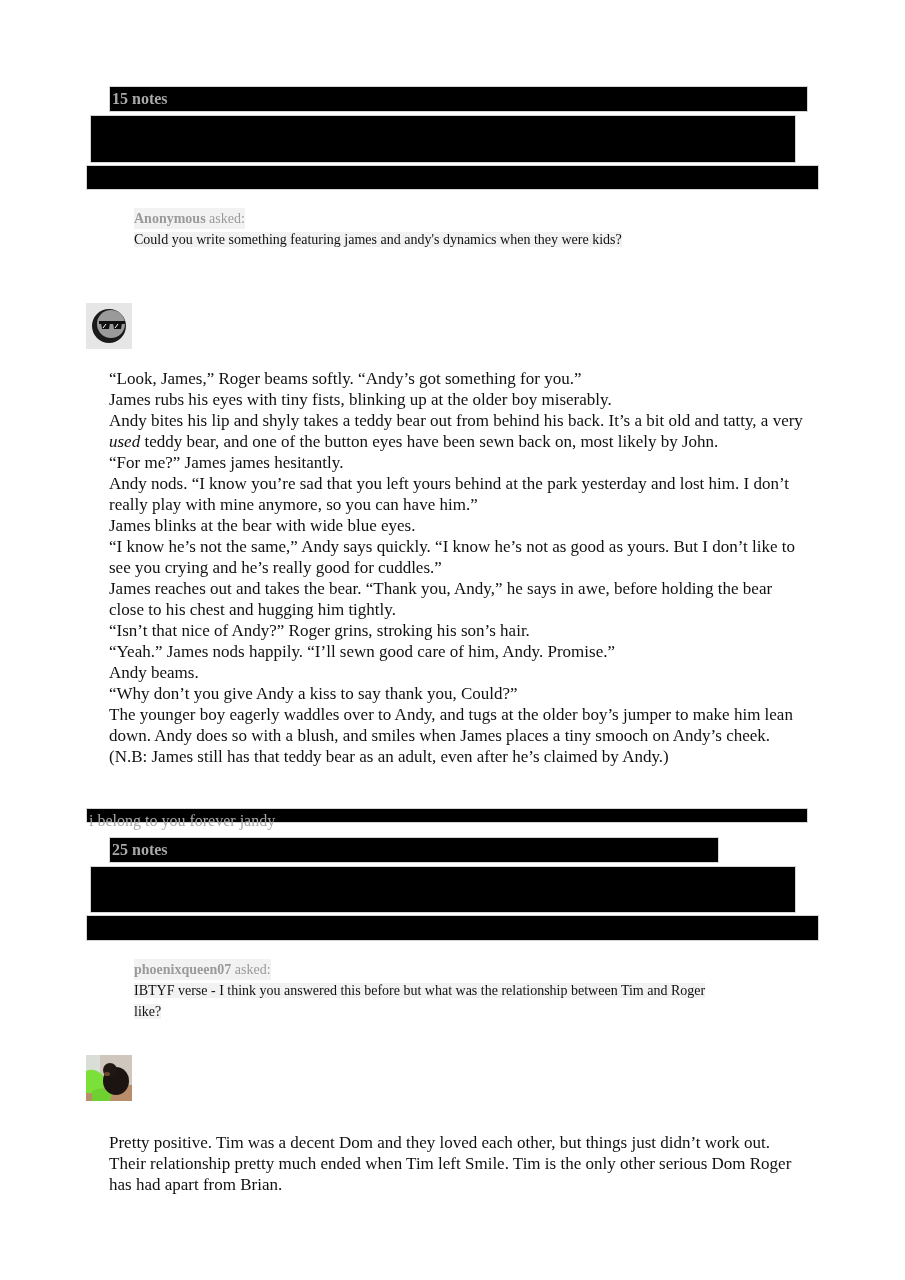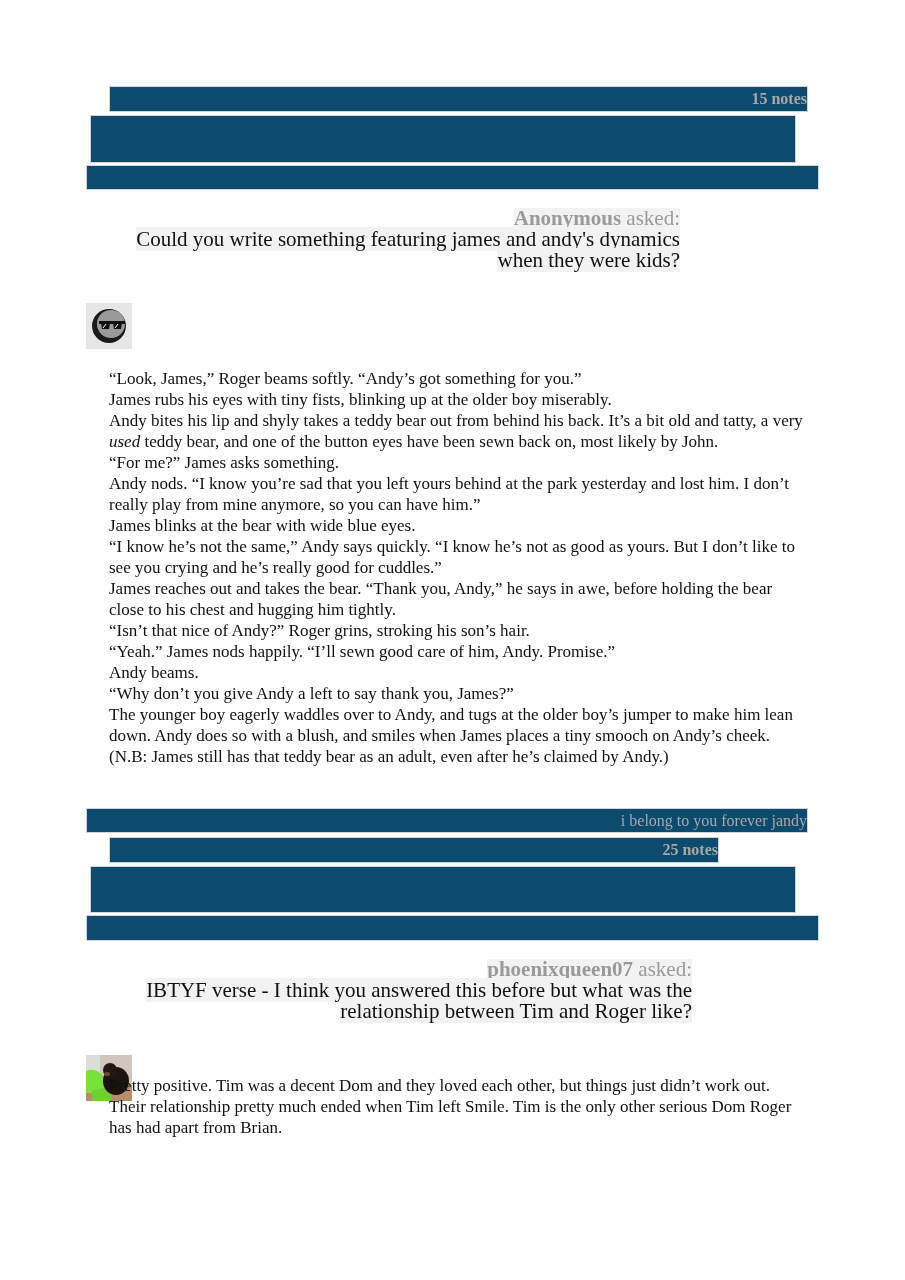--- a/index.html
+++ b/index.html
@@ -1,21 +1,21 @@
 <!DOCTYPE html>
 <html><head>
 <meta charset="utf-8">
 <style>
   html, body { margin: 0; padding: 0; background: #ffffff; }
   body { width: 905px; height: 1280px; position: relative; overflow: hidden;
          font-family: "Liberation Serif", serif; color: #111; }
-  .box { position: absolute; border: 1px solid #d4d4d4; box-sizing: border-box; background: #0c4a6e; text-align: right; }
+  .box { position: absolute; border: 1px solid #d4d4d4; box-sizing: border-box; background: #000000; }
   .notes { font-weight: bold; color: #a8a8a8; font-size: 16px; line-height: 24px; padding-left: 2px; }
   .tags { color: #a8a8a8; font-size: 16px; line-height: 24px; padding-left: 2px; }
-  .ask { position: absolute; left: 120px; font-size: 21px; line-height: 21px; text-align: right; }
+  .ask { position: absolute; left: 134px; font-size: 14px; line-height: 21px; }
   .ask .asker-line { display: inline-block; background: #f2f2f2; color: #9a9a9a; }
   .ask .asker { font-weight: bold; color: #9a9a9a; }
   .ask .question { background: #f2f2f2; display: inline; color: #111;
                    box-decoration-break: clone; -webkit-box-decoration-break: clone; }
   .ask .qwrap { width: 560px; }
   .avatar { position: absolute; left: 86px; width: 46px; height: 46px; }
   .avatar.sun { background: #e6e6e6; }
   .post-body { position: absolute; left: 109px; width: 700px; font-size: 17px; line-height: 21px; }
   .post-body p { margin: 0; }
 </style>
@@ -40,34 +40,34 @@
     <path d="M27 20 h9 l-1 6 h-7 z" fill="#111"></path>
     <line x1="17" y1="25" x2="20" y2="21" stroke="#fff" stroke-width="1"></line>
     <line x1="29" y1="25" x2="32" y2="21" stroke="#fff" stroke-width="1"></line>
   </svg>
 </div>
 
 <div class="post-body" style="top:368px;">
   <p>“Look, James,” Roger beams softly. “Andy’s got something for you.”</p>
   <p>James rubs his eyes with tiny fists, blinking up at the older boy miserably.</p>
   <p><span>Andy bites his lip and shyly takes a teddy bear out from behind his back. It’s a bit old and tatty, a very </span><em>used</em><span> teddy bear, and one of the button eyes have been sewn back on, most likely by John.</span></p>
-  <p>“For me?” James asks something.</p>
-  <p>Andy nods. “I know you’re sad that you left yours behind at the park yesterday and lost him. I don’t really play from mine anymore, so you can have him.”</p>
+  <p>“For me?” James james hesitantly.</p>
+  <p>Andy nods. “I know you’re sad that you left yours behind at the park yesterday and lost him. I don’t really play with mine anymore, so you can have him.”</p>
   <p>James blinks at the bear with wide blue eyes.</p>
   <p>“I know he’s not the same,” Andy says quickly. “I know he’s not as good as yours. But I don’t like to see you crying and he’s really good for cuddles.”</p>
   <p>James reaches out and takes the bear. “Thank you, Andy,” he says in awe, before holding the bear close to his chest and hugging him tightly.</p>
   <p>“Isn’t that nice of Andy?” Roger grins, stroking his son’s hair.</p>
   <p>“Yeah.” James nods happily. “I’ll sewn good care of him, Andy. Promise.”</p>
   <p>Andy beams.</p>
-  <p>“Why don’t you give Andy a left to say thank you, James?”</p>
+  <p>“Why don’t you give Andy a kiss to say thank you, Could?”</p>
   <p>The younger boy eagerly waddles over to Andy, and tugs at the older boy’s jumper to make him lean down. Andy does so with a blush, and smiles when James places a tiny smooch on Andy’s cheek.</p>
   <p>(N.B: James still has that teddy bear as an adult, even after he’s claimed by Andy.)</p>
 </div>
 
-<div class="box tags" style="left:86px; top:808px; width:722px; height:25px;"><span>i belong to you forever jandy</span></div>
+<div class="box tags" style="left:86px; top:808px; width:722px; height:15px;"><span>i belong to you forever jandy</span></div>
 
 <div class="box notes" style="left:109px; top:837px; width:610px; height:26px;"><span>25 notes</span></div>
 <div class="box" style="left:90px; top:866px; width:706px; height:47px;"></div>
 <div class="box" style="left:86px; top:915px; width:733px; height:26px;"></div>
 
 <div class="ask" style="top:959px;">
   <div class="asker-line"><span class="asker">phoenixqueen07</span><span> asked:</span></div>
   <div class="qwrap" style="width:572px;"><span class="question">IBTYF verse - I think you answered this before but what was the relationship between Tim and Roger like?</span></div>
 </div>
 
@@ -77,15 +77,15 @@
     <rect x="0" y="0" width="14" height="20" fill="#d9dfd6"></rect>
     <rect x="0" y="30" width="46" height="16" fill="#b88e6a"></rect>
     <path d="M0 16 q10 -4 18 6 q4 10 -6 16 l-12 0 z" fill="#7be03a"></path>
     <path d="M6 36 q10 -6 20 2 l-2 8 h-18 z" fill="#6fd130"></path>
     <ellipse cx="30" cy="26" rx="13" ry="14" fill="#1b1410"></ellipse>
     <circle cx="24" cy="15" r="7" fill="#221813"></circle>
     <ellipse cx="21" cy="19" rx="3" ry="2" fill="#6a4a30"></ellipse>
   </svg>
 </div>
 
-<div class="post-body" style="top:1075px;">
+<div class="post-body" style="top:1132px;">
   <p>Pretty positive. Tim was a decent Dom and they loved each other, but things just didn’t work out. Their relationship pretty much ended when Tim left Smile. Tim is the only other serious Dom Roger has had apart from Brian.</p>
 </div>
 
 </body></html>

